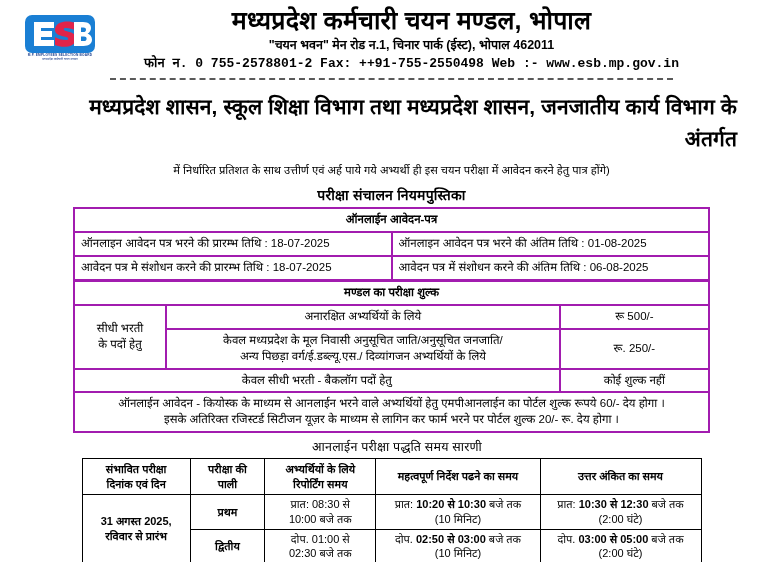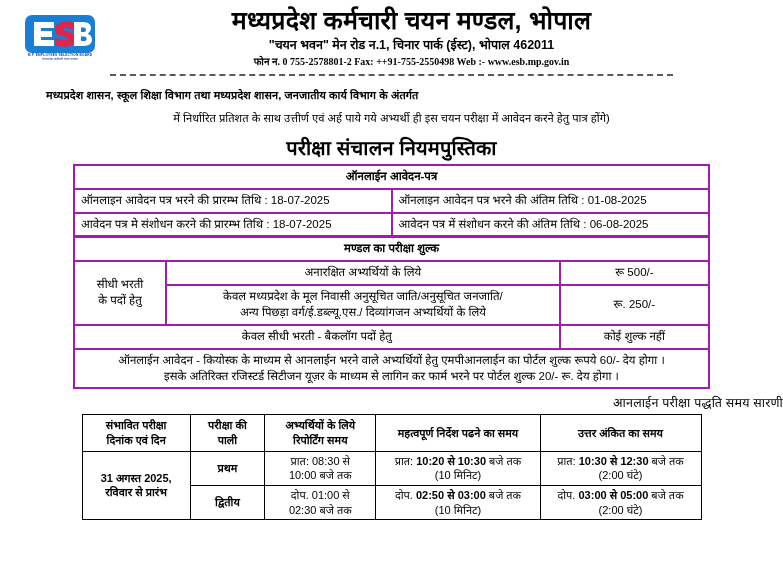--- a/index.html
+++ b/index.html
@@ -68,57 +68,57 @@
     letter-spacing: .2px;
     white-space: nowrap;
   }
   .org-addr {
     font-size: 12.5px;
     font-weight: bold;
     margin-top: 4px;
     line-height: 1.2;
   }
   .org-contact {
-    font-family: Liberation Serif, serif;
-    font-size: 10px;
+    font-family: Liberation Mono, monospace;
+    font-size: 13px;
     font-weight: bold;
     margin-top: 3px;
     line-height: 1.2;
   }
   .divider {
     margin: 6px 110px 0 110px;
     border: 0;
     border-top: 2px dashed #5a5a5a;
     height: 0;
   }
 
   
   .dept-heading {
-    text-align: left;
-    font-size: 11px;
+    text-align: right;
+    font-size: 21px;
     font-weight: bold;
     line-height: 1.55;
     margin: 11px 46px 0 46px;
     letter-spacing: .1px;
   }
   .note-para {
     text-align: center;
     font-size: 11.2px;
     line-height: 1.5;
     margin: 6px 34px 0 34px;
   }
   .section-title {
     text-align: center;
-    font-size: 20px;
+    font-size: 14px;
     font-weight: bold;
     margin-top: 7px;
     letter-spacing: .2px;
   }
   .mid-title {
-    text-align: right;
+    text-align: center;
     font-size: 12.5px;
     margin: 5px 0 3px 0;
     letter-spacing: .2px;
     padding-left: 11px;
   }
 
   
   table.doc {
     border-collapse: collapse;
     width: 637px;

